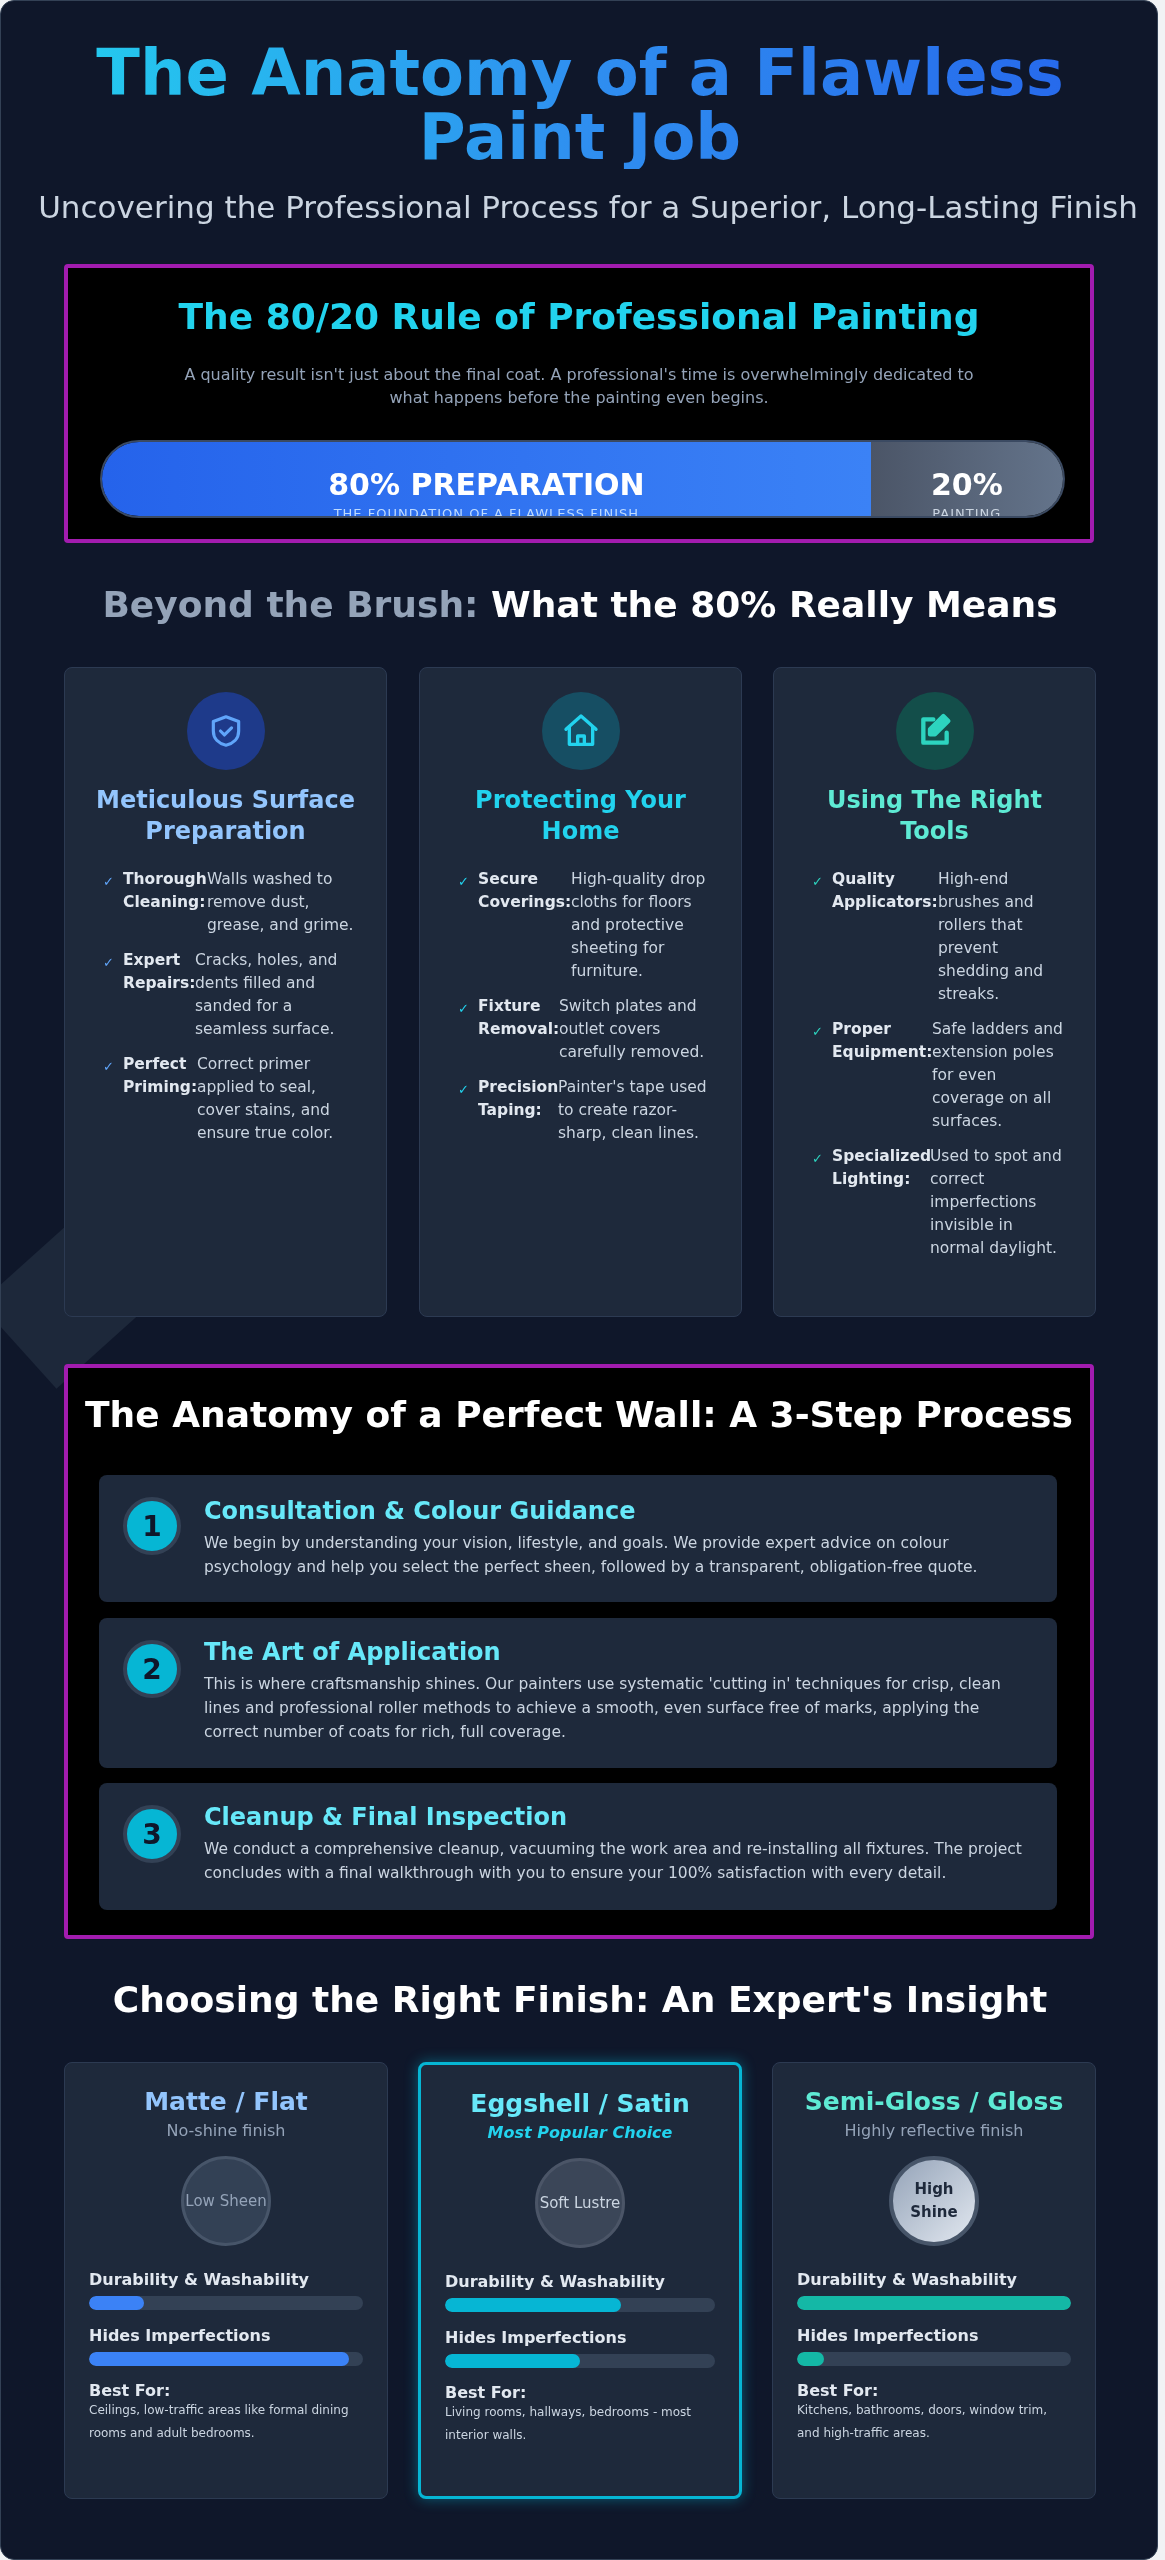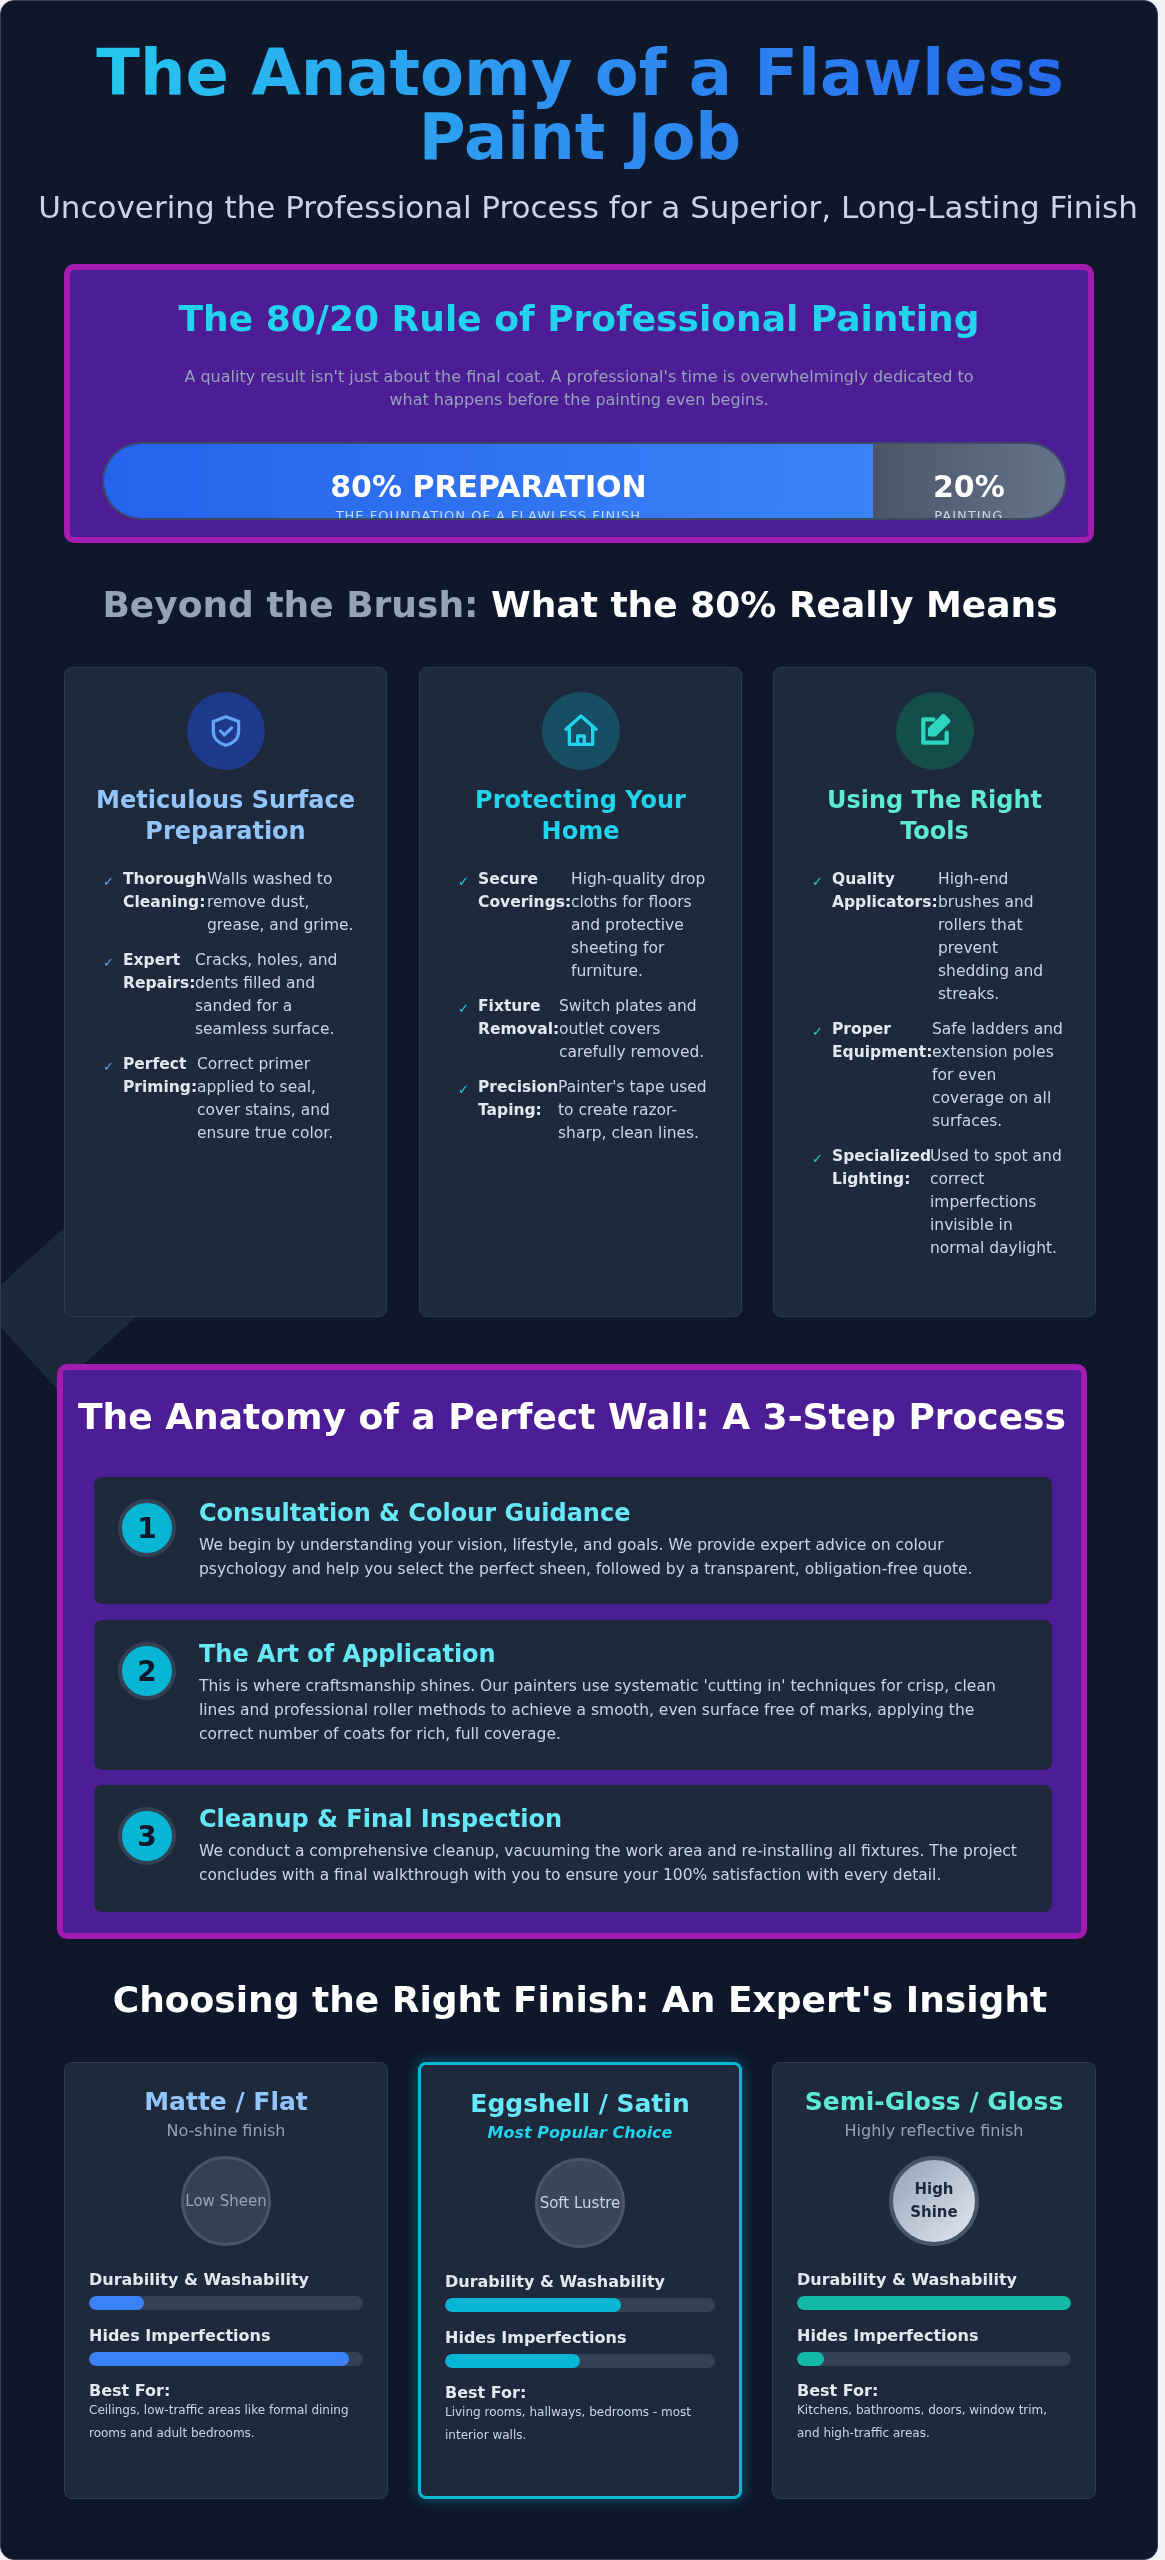--- a/index.html
+++ b/index.html
@@ -21,21 +21,21 @@
     position: absolute; left: 0; width: 1158px; top: 40px; text-align: center;
     font-size: 64px; font-weight: bold; line-height: 64px;
     background: linear-gradient(90deg, #22d3ee 0%, #2f8ff0 50%, #2563eb 100%);
     -webkit-background-clip: text; background-clip: text; color: transparent;
   }
   .hero-sub {
     position: absolute; left: 0; width: 1158px; top: 188px; text-align: center;
     font-size: 31px; color: #cbd5e1; margin-left: 8px;
   }
   .panel {
-    position: absolute; background: #4c1d95; border: 6px solid #a21caf; border-radius: 10px;
+    position: absolute; background: #000000; border: 4px solid #a21caf; border-radius: 4px;
   }
   .rule-panel { left: 63px; top: 263px; width: 1030px; height: 279px; }
   .rule-title {
     position: absolute; left: 0; right: 0; top: 28px; text-align: center;
     color: #22d3ee; font-size: 36px; font-weight: bold;
   }
   .rule-desc {
     position: absolute; left: 100px; right: 100px; top: 95px; text-align: center;
     color: #94a3b8; font-size: 16px; line-height: 23px;
   }
@@ -68,21 +68,21 @@
   }
   .feat-title {
     position: absolute; left: 20px; right: 20px; top: 117px; text-align: center;
     font-size: 24px; font-weight: bold; line-height: 31px;
   }
   .feat-list { position: absolute; left: 38px; right: 28px; top: 200px; list-style: none; }
   .feat-list li { display: flex; font-size: 15.5px; line-height: 23px; margin-bottom: 12px; }
   .chk { width: 20px; flex: none; font-size: 13px; padding-top: 2px; }
   .feat-list b { color: #e2e8f0; flex: none; }
   .feat-list span.desc { color: #cbd5e1; }
-  .process-panel { left: 56px; top: 1363px; width: 1030px; height: 575px; }
+  .process-panel { left: 63px; top: 1363px; width: 1030px; height: 575px; }
   .process-title {
     position: absolute; left: 0; right: 0; top: 26px; text-align: center;
     font-size: 36px; font-weight: bold; color: #fff;
   }
   .step {
     position: absolute; left: 31px; width: 958px; background: #1e293b; border-radius: 8px;
   }
   .step-num {
     position: absolute; left: 24px; width: 58px; height: 58px; border-radius: 50%;
     background: #06b6d4; border: 4px solid #334155; color: #0f172a;

